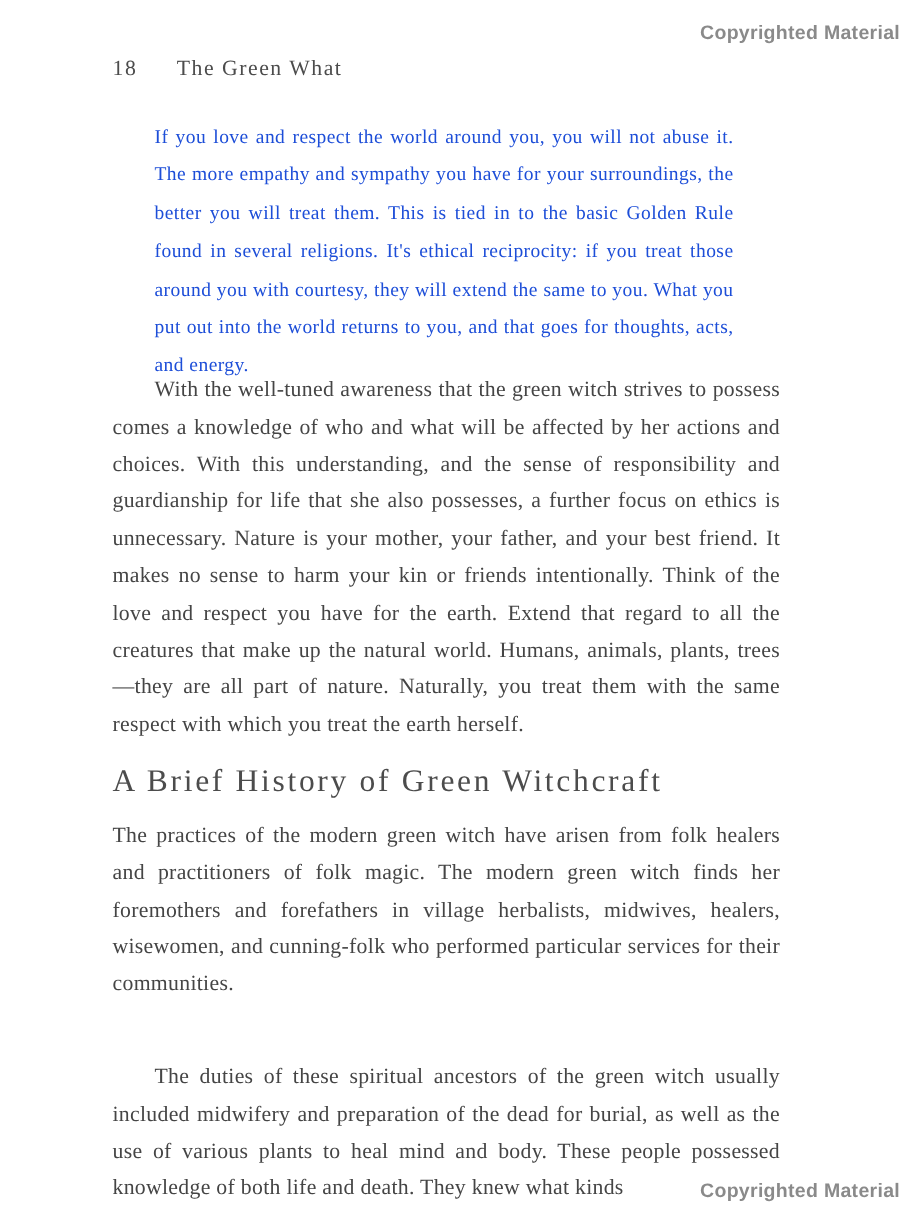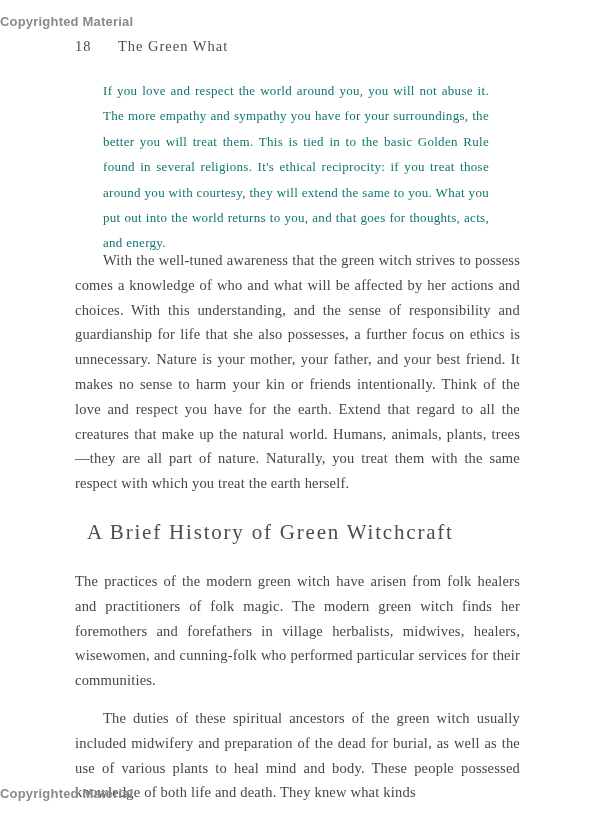--- a/index.html
+++ b/index.html
@@ -13,21 +13,21 @@
     height: 818px;
     background: #ffffff;
     overflow: hidden;
     font-family: "Liberation Serif", "DejaVu Serif", serif;
     color: #454545;
   }
   .watermark {
     position: absolute;
     left: 0;
     width: 100%;
-    text-align: left;
+    text-align: right;
     font-family: "Liberation Sans", "DejaVu Sans", sans-serif;
     font-size: 13px;
     font-weight: 700;
     letter-spacing: 0.2px;
     color: #8a8a8a;
   }
   .watermark.top { top: 14px; }
   .watermark.bottom { top: 786px; }
 
   .running-header {
@@ -46,21 +46,21 @@
 
   .block-quote {
     position: absolute;
     top: 78px;
     left: 103px;
     width: 386px;
     font-size: 13px;
     line-height: 25.4px;
     letter-spacing: 0.3px;
     text-align: justify;
-    color: #0f766e;
+    color: #1d4ed8;
   }
 
   .body-text {
     position: absolute;
     left: 75px;
     width: 445px;
     font-size: 14.5px;
     line-height: 24.8px;
     letter-spacing: 0.2px;
     text-align: justify;
@@ -69,28 +69,28 @@
   }
   .body-text.indent { text-indent: 28px; }
 
   #para1 { top: 238px; margin-top: 10px; }
 
   .section-heading {
     position: absolute;
     top: 508px;
     left: 75px;
     right: 80px;
-    margin: 12px;
+    margin: 0;
     font-size: 21px;
     font-weight: 400;
     letter-spacing: 1.8px;
     color: #4c4c4c;
   }
 
-  #para2 { top: 545px; margin-top: 24px; }
+  #para2 { top: 545px; }
   #para3 { top: 706px; }
 </style>
 </head>
 <body>
 
 <div class="page">
 
   <div class="watermark top">Copyrighted Material</div>
 
   <div class="running-header">

